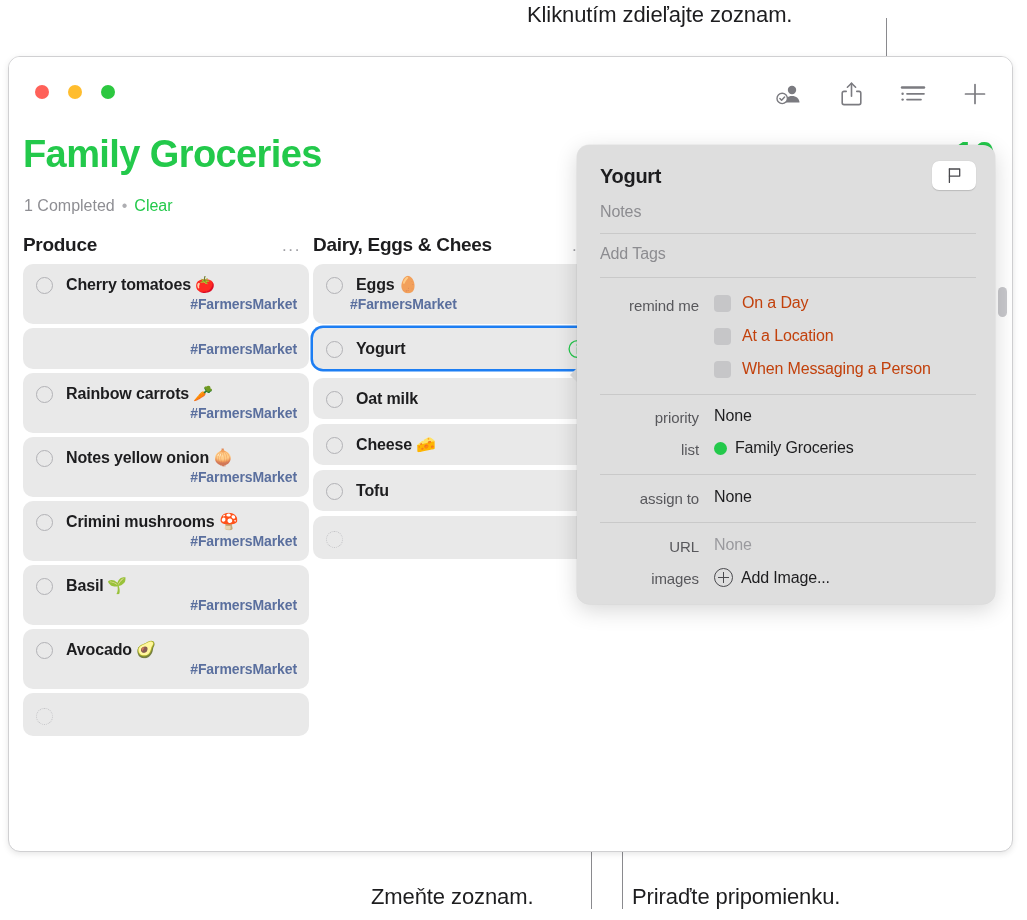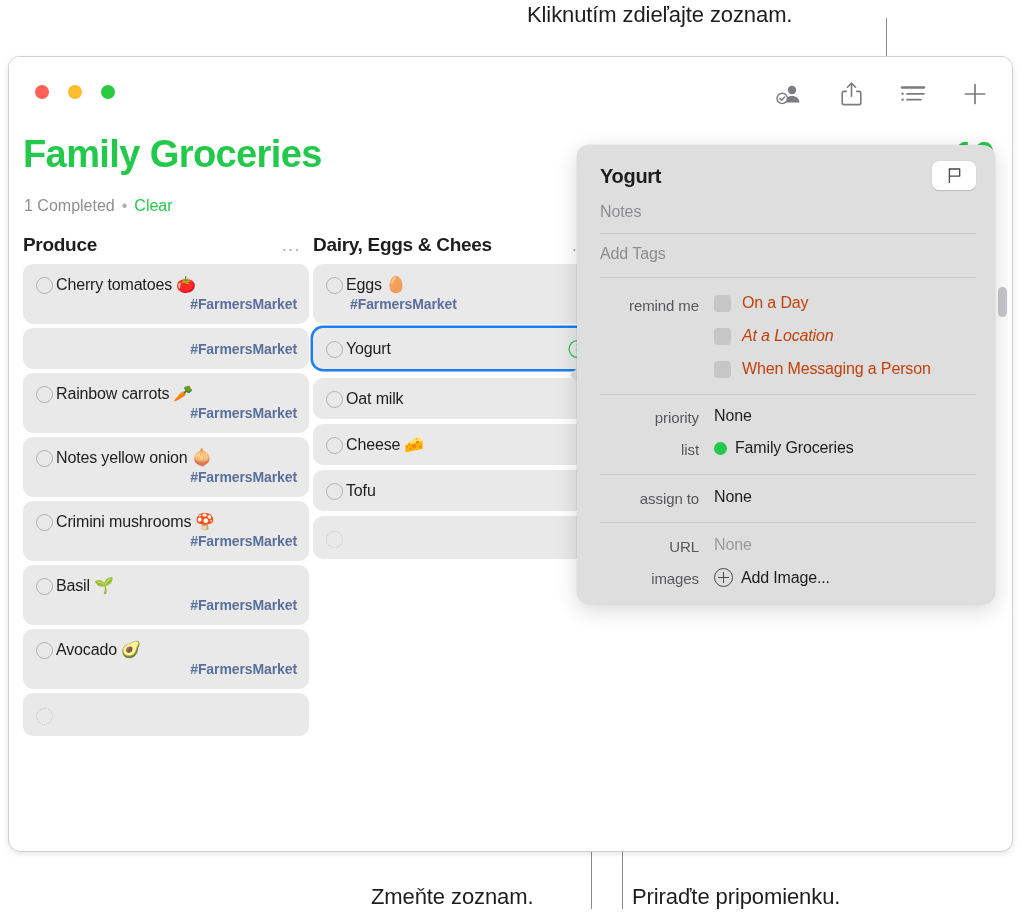--- a/index.html
+++ b/index.html
@@ -98,21 +98,21 @@
   .item{
     position:relative;
     background:#e9e9e9;
     border-radius:10px;
     margin-bottom:4px;
     padding:11px 12px 11px 13px;
     min-height:30px;
     box-sizing:border-box;
   }
   .item.with-tag{padding-bottom:12px;}
-  .item-row{display:flex;align-items:flex-start;gap:3px;}
+  .item-row{display:flex;align-items:flex-start;gap:13px;font-weight:bold;}
   .circle{
     width:15px;height:15px;border-radius:50%;
     border:1.4px solid #b2b2b6;flex:none;margin-top:2px;background:transparent;
   }
   .circle.dashed{border-style:dotted;border-color:#c3c3c6;}
   .item-text{
     font-size:16px;color:#1d1d1f;line-height:19px;letter-spacing:-0.15px;
     white-space:nowrap;
   }
   .emoji{font-family:"DejaVu Sans",sans-serif;}
@@ -442,21 +442,21 @@
 
     <div class="pop-field" style="top:100px;">Add Tags</div>
     <div class="pop-divider" style="top:132px;"></div>
 
     <div class="pop-rowlabel" style="left:0px;width:122px;top:152px;">remind me</div>
 
     <div class="chk-row" style="left:137px;top:149px;">
       <span class="chk"></span>
       <span>On a Day</span>
     </div>
-    <div class="chk-row" style="left:137px;top:182px;font-style:italic;">
+    <div class="chk-row" style="left:137px;top:182px;">
       <span class="chk"></span>
       <span>At a Location</span>
     </div>
     <div class="chk-row" style="left:137px;top:215px;">
       <span class="chk"></span>
       <span>When Messaging a Person</span>
     </div>
 
     <div class="pop-divider" style="top:249px;"></div>
 

